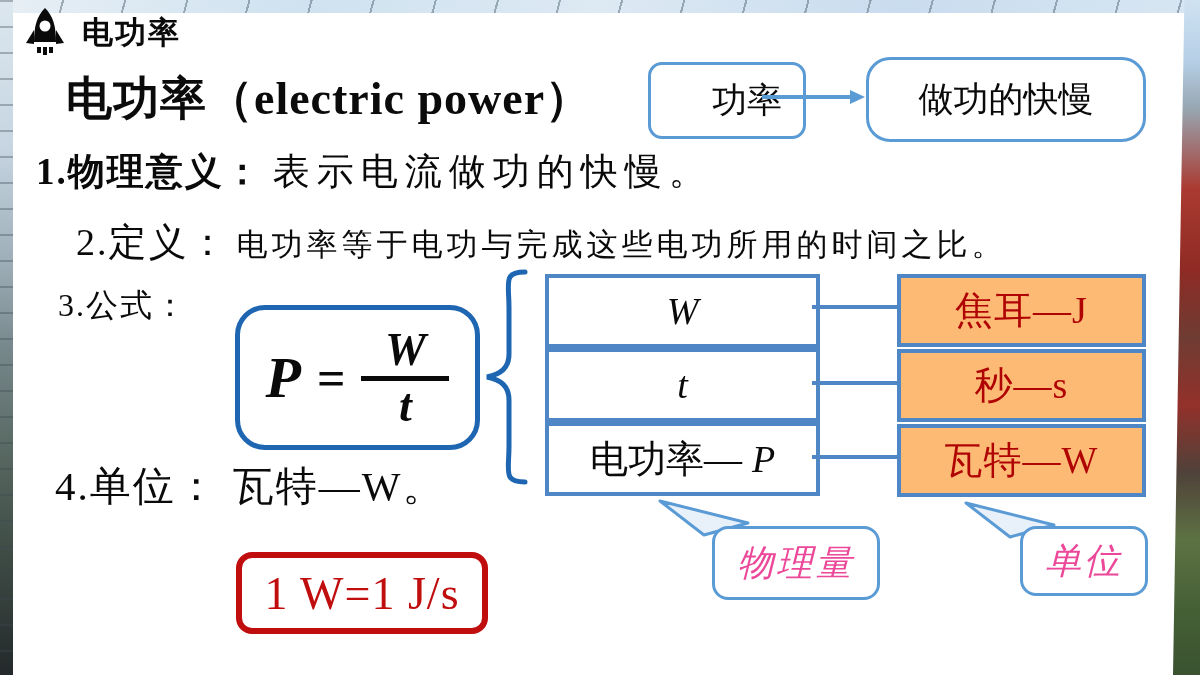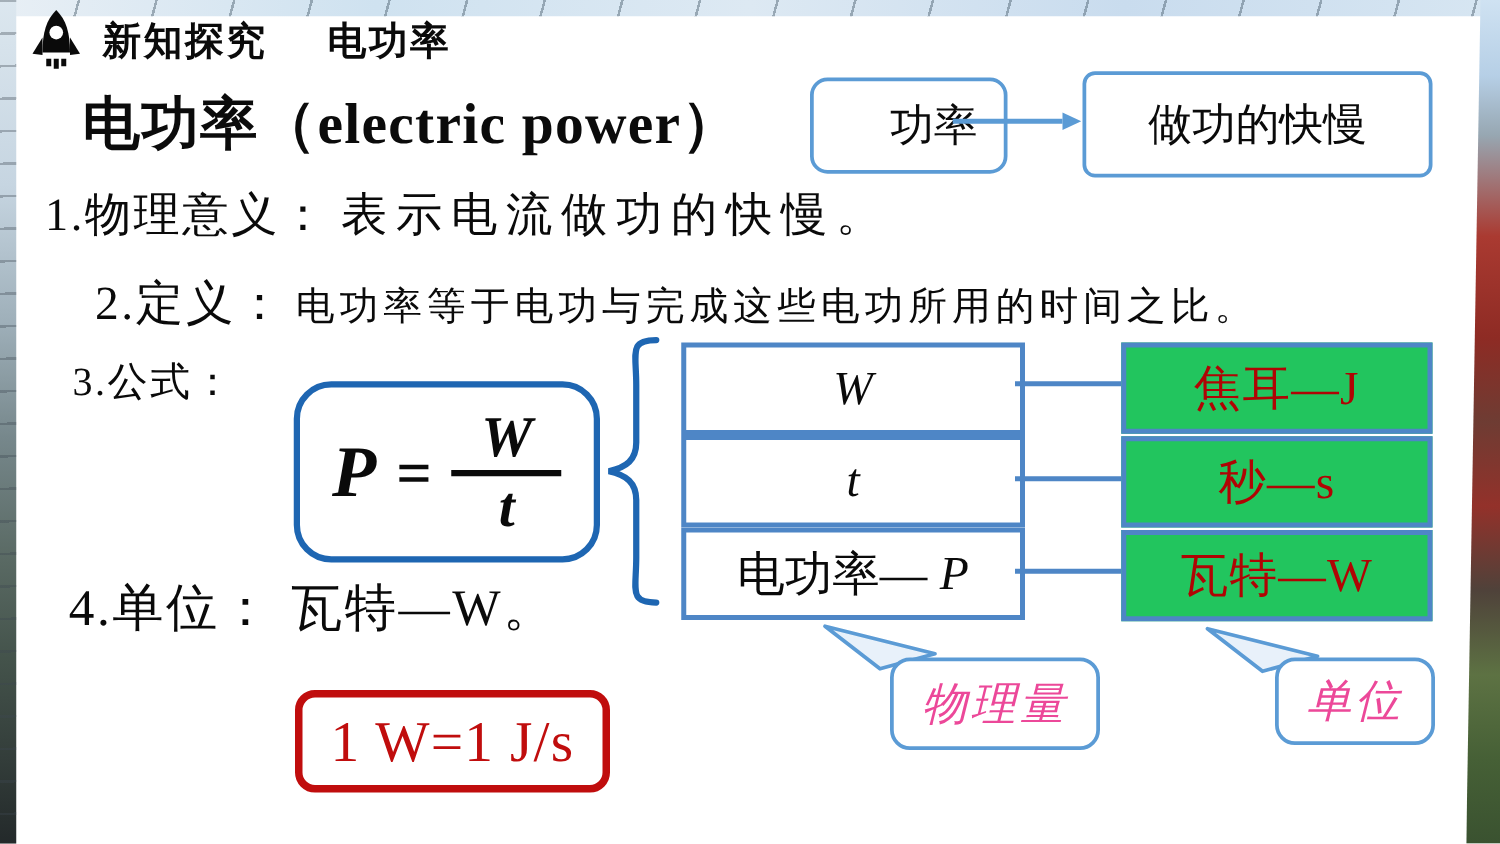--- a/index.html
+++ b/index.html
@@ -32,38 +32,38 @@
   
   .hdr-text{display:flex;align-items:baseline;gap:48px;
     font-weight:bold;font-size:31px;color:#0a0a0a;letter-spacing:2px;}
   
   .title{font-size:46px;color:#0b0b0b;letter-spacing:1px;font-weight:600;}
   
   .pill{border:3px solid #5B9BD5;border-radius:14px;background:#fff;
     font-size:35px;color:#0a0a0a;}
   
   .line{display:flex;align-items:baseline;color:#0a0a0a;}
-  .l1-label{font-size:37px;letter-spacing:2px;}
+  .l1-label{font-size:37px;letter-spacing:2px;font-weight:bold;}
   .l1-text{font-size:37px;letter-spacing:7px;margin-left:10px;}
   .l2-label{font-size:38px;letter-spacing:2px;}
   .l2-text{font-size:31px;letter-spacing:4px;margin-left:8px;}
   .l3-label{font-size:32px;letter-spacing:2px;color:#0a0a0a;}
   .l4-label{font-size:41px;letter-spacing:2px;}
   .l4-text{font-size:41px;letter-spacing:2px;margin-left:14px;}
   
   .formula-box{border:5px solid #1E66B2;border-radius:30px;background:#fff;gap:16px;}
   .f-p{font-size:58px;font-weight:bold;font-style:italic;color:#0a0a0a;}
   .f-eq{font-size:50px;font-weight:bold;color:#0a0a0a;}
   .frac{display:flex;flex-direction:column;align-items:center;line-height:1;}
   .frac .num,.frac .den{font-size:46px;font-weight:bold;font-style:italic;color:#0a0a0a;}
   .frac .bar{width:88px;height:5px;background:#0a0a0a;margin:3px 0 2px 0;}
   
   .qty-box{border:4px solid #4E86C6;background:#fff;font-size:38px;color:#0a0a0a;gap:10px;}
   .qty-box .sym{font-style:italic;}
-  .unit-box{border:4px solid #4E86C6;background:#22c55e;font-size:38px;color:#B00404;letter-spacing:1px;}
+  .unit-box{border:4px solid #4E86C6;background:#fdba74;font-size:38px;color:#B00404;letter-spacing:1px;}
   .connector{background:#4E86C6;height:4px;width:85px;}
   
   .red-box{border:6px solid #C00D0D;border-radius:16px;background:#fff;
     font-size:46px;color:#C00D0D;letter-spacing:1px;}
   
   .bubble{border:3px solid #5B9BD5;border-radius:16px;background:#fff;
     font-size:36px;font-style:italic;color:#ec4899;letter-spacing:3px;margin-left:28px;}
 </style>
 </head>
 <body>
@@ -77,34 +77,33 @@
     <path d="M21 1 C29 9 32 19 32 35 L10 35 C10 19 13 9 21 1 Z" fill="#0a0a0a"></path>
     <circle cx="21" cy="19" r="5.5" fill="#ffffff"></circle>
     <path d="M10 23 L2 36 L10 37 Z" fill="#0a0a0a"></path>
     <path d="M32 23 L40 36 L32 37 Z" fill="#0a0a0a"></path>
     <rect x="13" y="40" width="4" height="6" fill="#0a0a0a"></rect>
     <rect x="19" y="40" width="4" height="8" fill="#0a0a0a"></rect>
     <rect x="25" y="40" width="4" height="6" fill="#0a0a0a"></rect>
   </svg>
 </div>
 <div class="abs hdr-text" style="left:82px;top:12px;">
-  <span>新知探究</span>
   <span>电功率</span>
 </div>
 
 <div class="abs title" style="left:66px;top:68px;">电功率（electric power）</div>
 
 <div class="abs pill ctr" style="left:648px;top:62px;width:112px;height:71px;padding-left:40px;">功率</div>
 <div class="abs" style="left:762px;top:88px;">
   <svg width="104" height="18" viewBox="0 0 104 18">
     <line x1="0" y1="9" x2="88" y2="9" stroke="#5B9BD5" stroke-width="4"></line>
     <polygon points="88,2 103,9 88,16" fill="#5B9BD5"></polygon>
   </svg>
 </div>
-<div class="abs pill ctr" style="left:866px;top:57px;width:274px;height:79px;border-radius:10px;">做功的快慢</div>
+<div class="abs pill ctr" style="left:866px;top:57px;width:274px;height:79px;border-radius:24px;">做功的快慢</div>
 
 <div class="abs line" style="left:36px;top:147px;">
   <span class="l1-label">1.物理意义：</span>
   <span class="l1-text">表示电流做功的快慢。</span>
 </div>
 
 <div class="abs line" style="left:36px;top:217px;margin-left:40px;">
   <span class="l2-label">2.定义：</span>
   <span class="l2-text">电功率等于电功与完成这些电功所用的时间之比。</span>
 </div>

